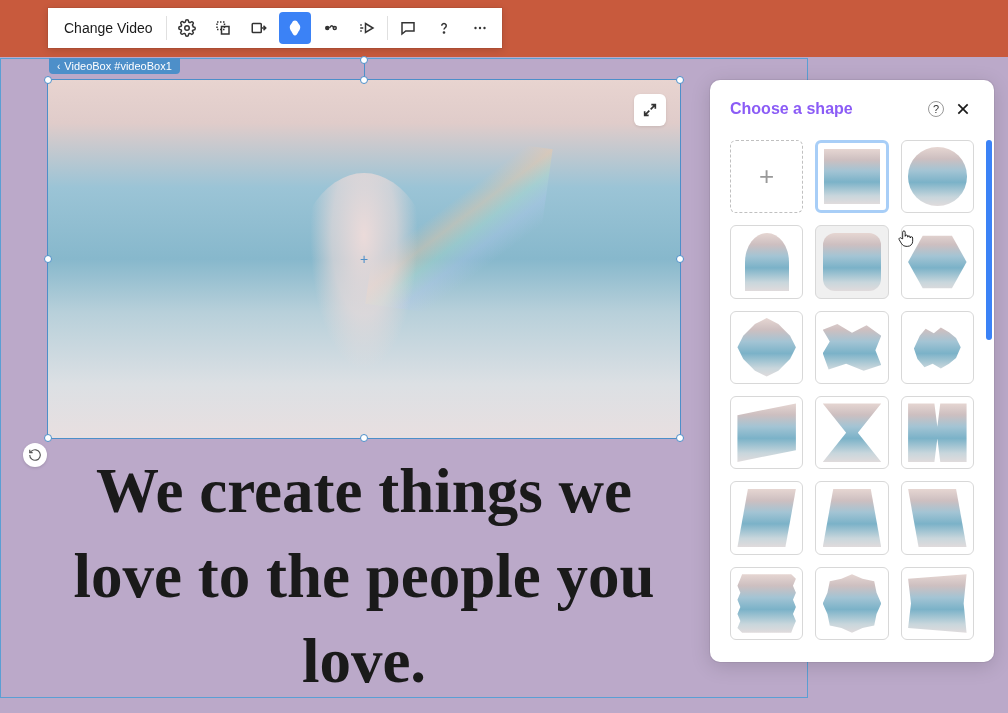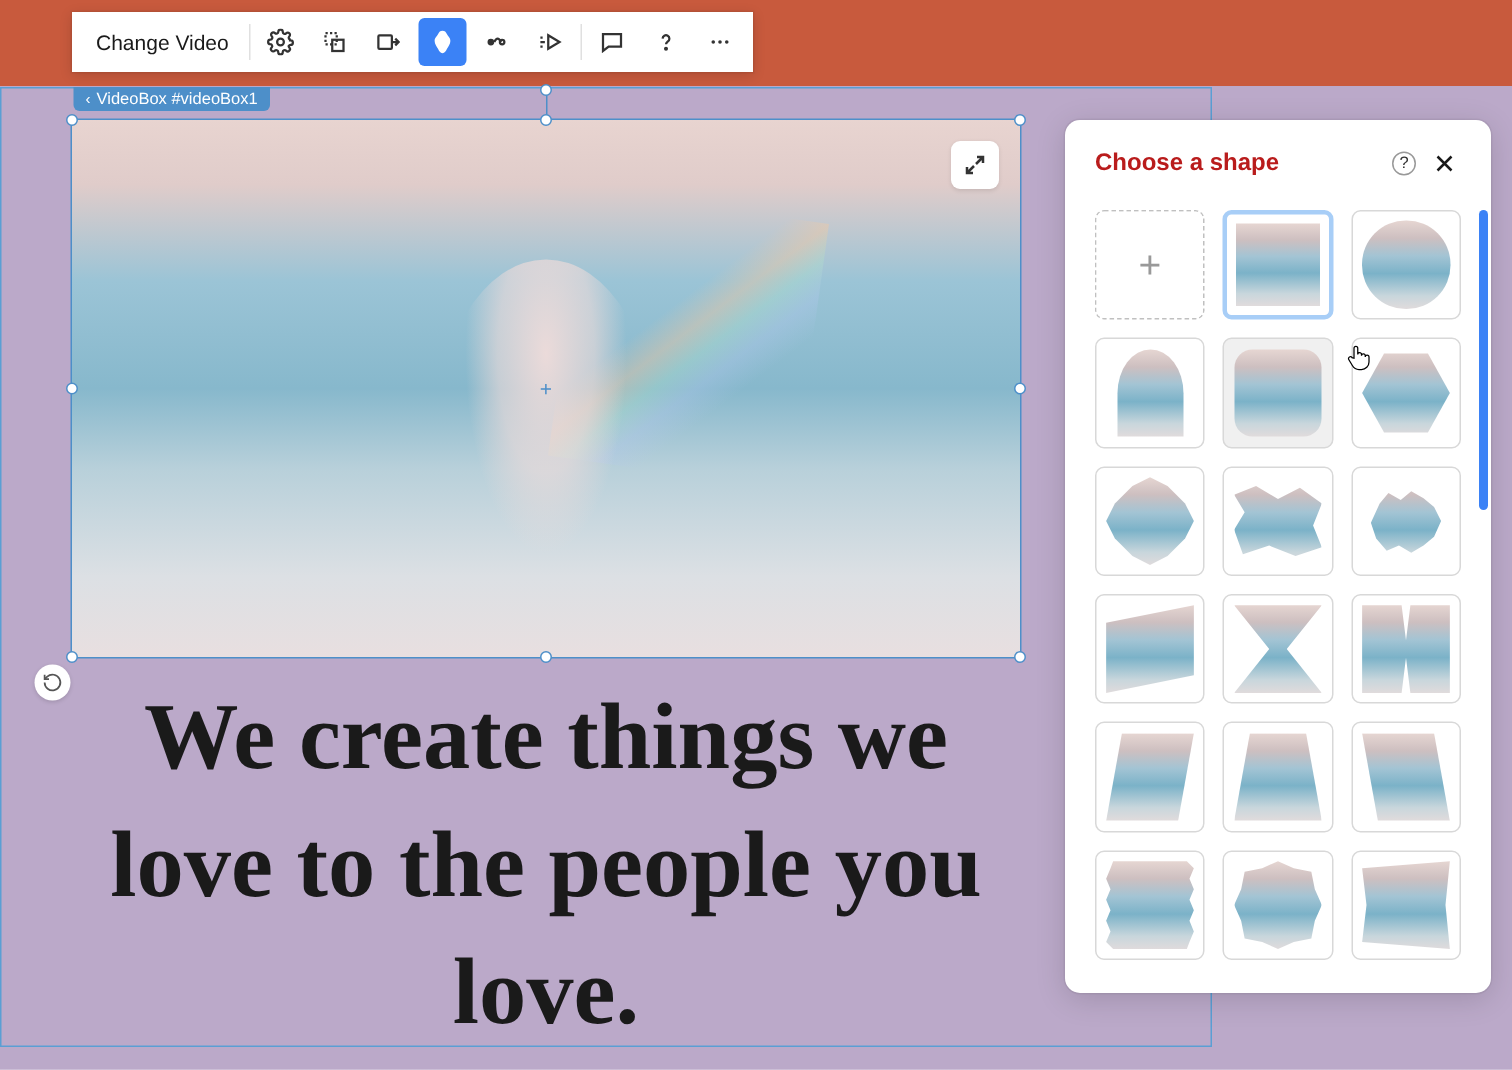--- a/index.html
+++ b/index.html
@@ -214,21 +214,21 @@
     }
     .panel-header {
       display: flex;
       align-items: center;
       padding: 18px 20px 10px;
       gap: 8px;
     }
     .panel-title {
       font-size: 16px;
       font-weight: 700;
-      color: #b91c1c;
+      color: #8b5cf6;
       flex: 1;
     }
     .panel-help, .panel-close {
       width: 22px;
       height: 22px;
       border: none;
       background: transparent;
       cursor: pointer;
       display: flex;
       align-items: center;

